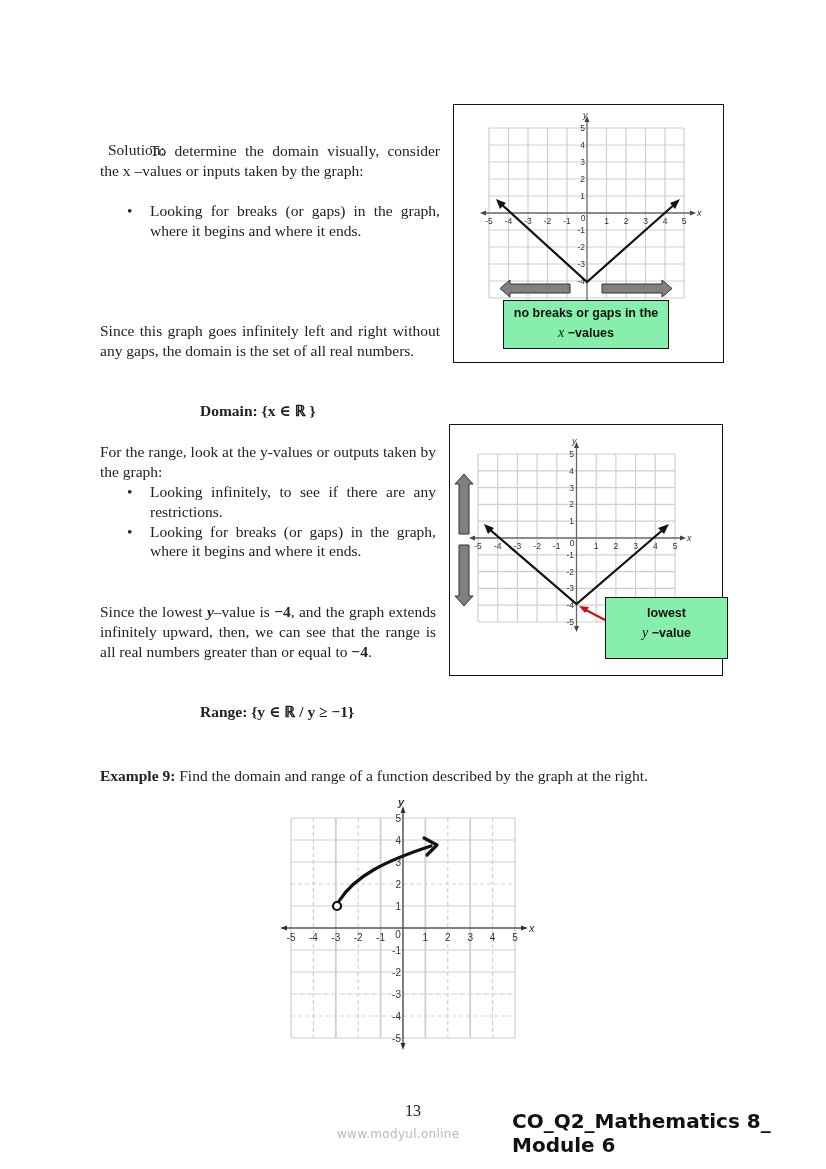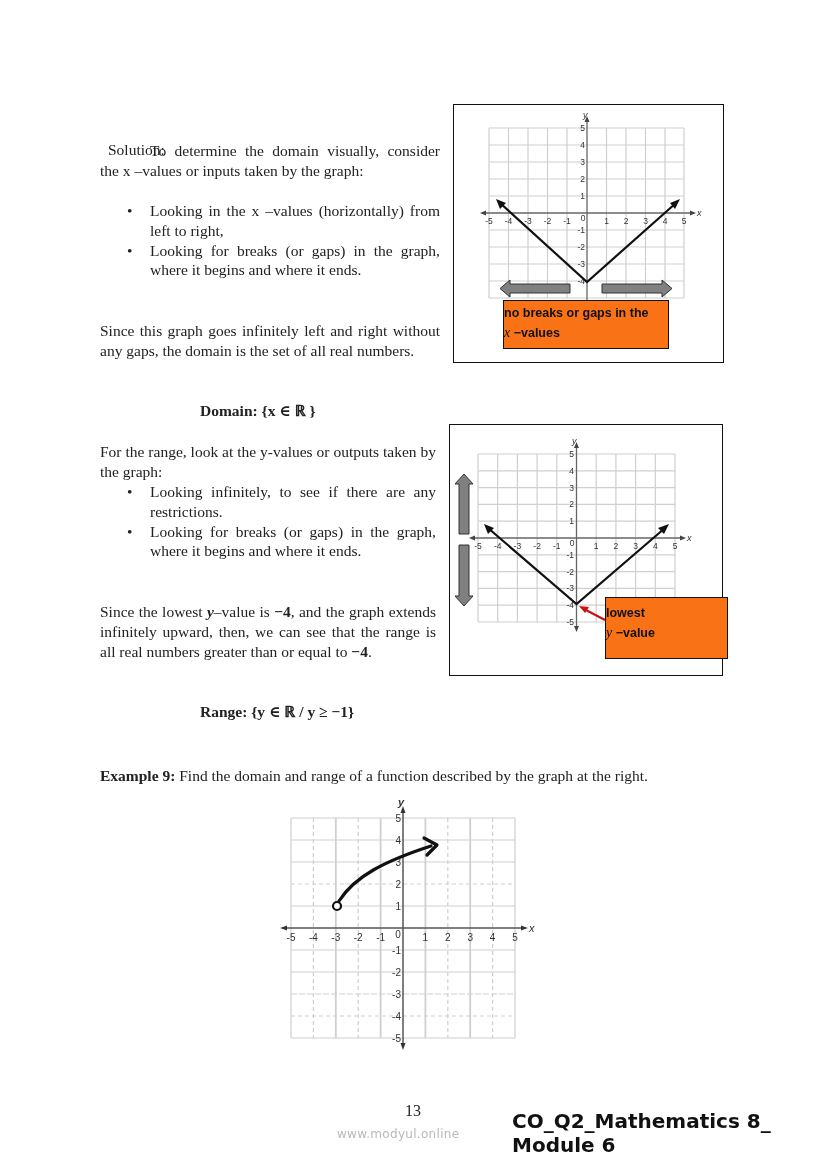--- a/index.html
+++ b/index.html
@@ -8,38 +8,37 @@
   .abs { position: absolute; }
   .txt { font-family: "Liberation Serif", "DejaVu Serif", serif; font-size: 15.5px; line-height: 19.8px; color: #222; }
   .just { text-align: justify; text-align-last: left; }
   .indent { text-indent: 50px; }
   .bullets { margin: 0; padding: 0; list-style: none; }
   .bullets li { position: relative; padding-left: 50px; text-align: justify; text-align-last: left; }
   .bullets li::before { content: "\2022"; position: absolute; left: 27px; top: 0; }
   .bold { font-weight: bold; }
   .math { font-style: italic; }
   .frame { border: 1.6px solid #111; background: #fff; box-sizing: border-box; }
-  .label-box { border: 1.2px solid #111; background: #f97316; box-sizing: border-box;
+  .label-box { border: 1.2px solid #111; background: #86efac; box-sizing: border-box;
                font-family: "Liberation Sans", "DejaVu Sans", sans-serif; font-weight: bold;
-               font-size: 12.5px; text-align: left; line-height: 19px; color: #111; }
+               font-size: 12.5px; text-align: center; line-height: 19px; color: #111; }
   .label-box .var { font-family: "Liberation Serif", "DejaVu Serif", serif; font-style: italic; font-weight: normal; font-size: 14px; }
   svg text { font-family: "Liberation Sans", "DejaVu Sans", sans-serif; }
   .footer-page { font-family: "Liberation Serif", serif; font-size: 16px; color: #222; }
   .footer-module { font-family: "DejaVu Sans", "Liberation Sans", sans-serif; font-weight: bold; font-size: 20px; color: #111; }
   .watermark { font-family: "DejaVu Sans", "Liberation Sans", sans-serif; font-size: 12px; color: #b9b9b9; letter-spacing: 0.3px; }
 </style>
 </head>
 <body>
 
 <div class="abs txt" style="left:108px; top:100px;margin-top:40px;">Solution:</div>
 
 <div class="abs txt just indent" style="left:100px; top:141px; width:340px;">To determine the domain visually, consider the x –values or inputs taken by the graph:</div>
 
 <ul class="abs txt bullets" style="left:100px; top:201px; width:340px;">
-  <li>Looking in the x –values (horizontally) from left to right,</li>
   <li>Looking for breaks (or gaps) in the graph, where it begins and where it ends.</li>
 </ul>
 
 <div class="abs txt just" style="left:100px; top:321px; width:340px;">Since this graph goes infinitely left and right without any gaps, the domain is the set of all real numbers.</div>
 
 <div class="abs txt" style="left:200px; top:401px;text-align:right;">
   <span class="bold">Domain:</span>
   <span class="bold">{x ∈ ℝ }</span>
 </div>
 

